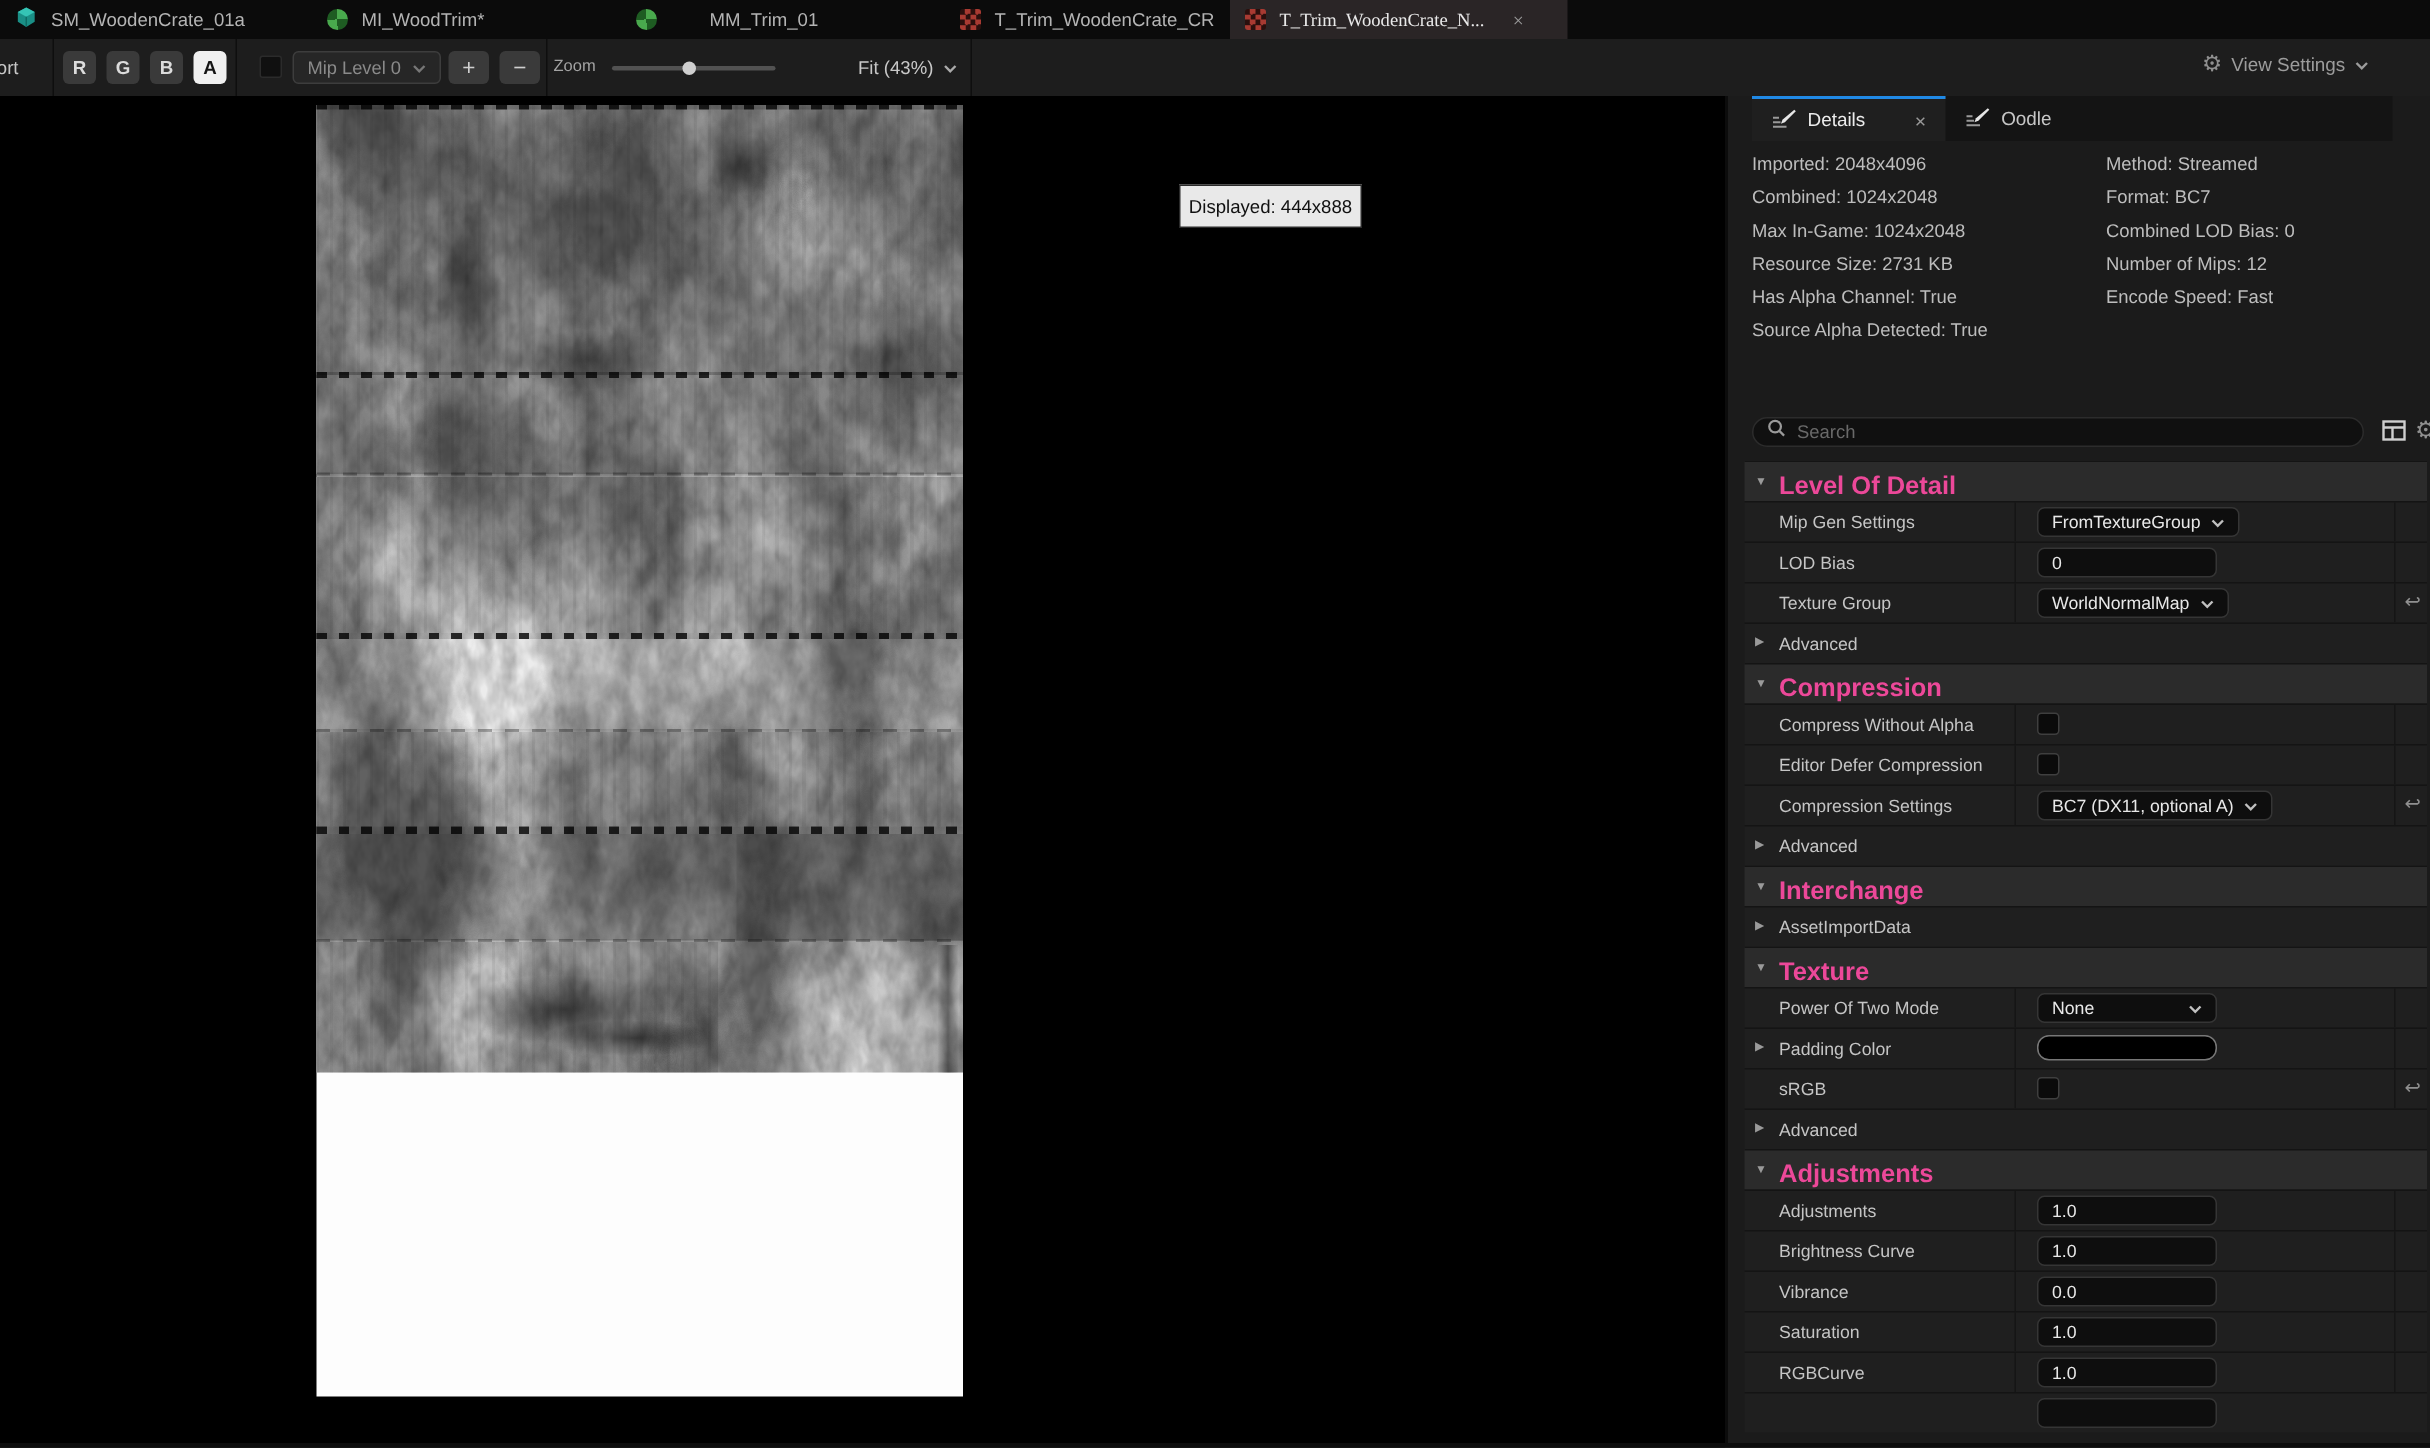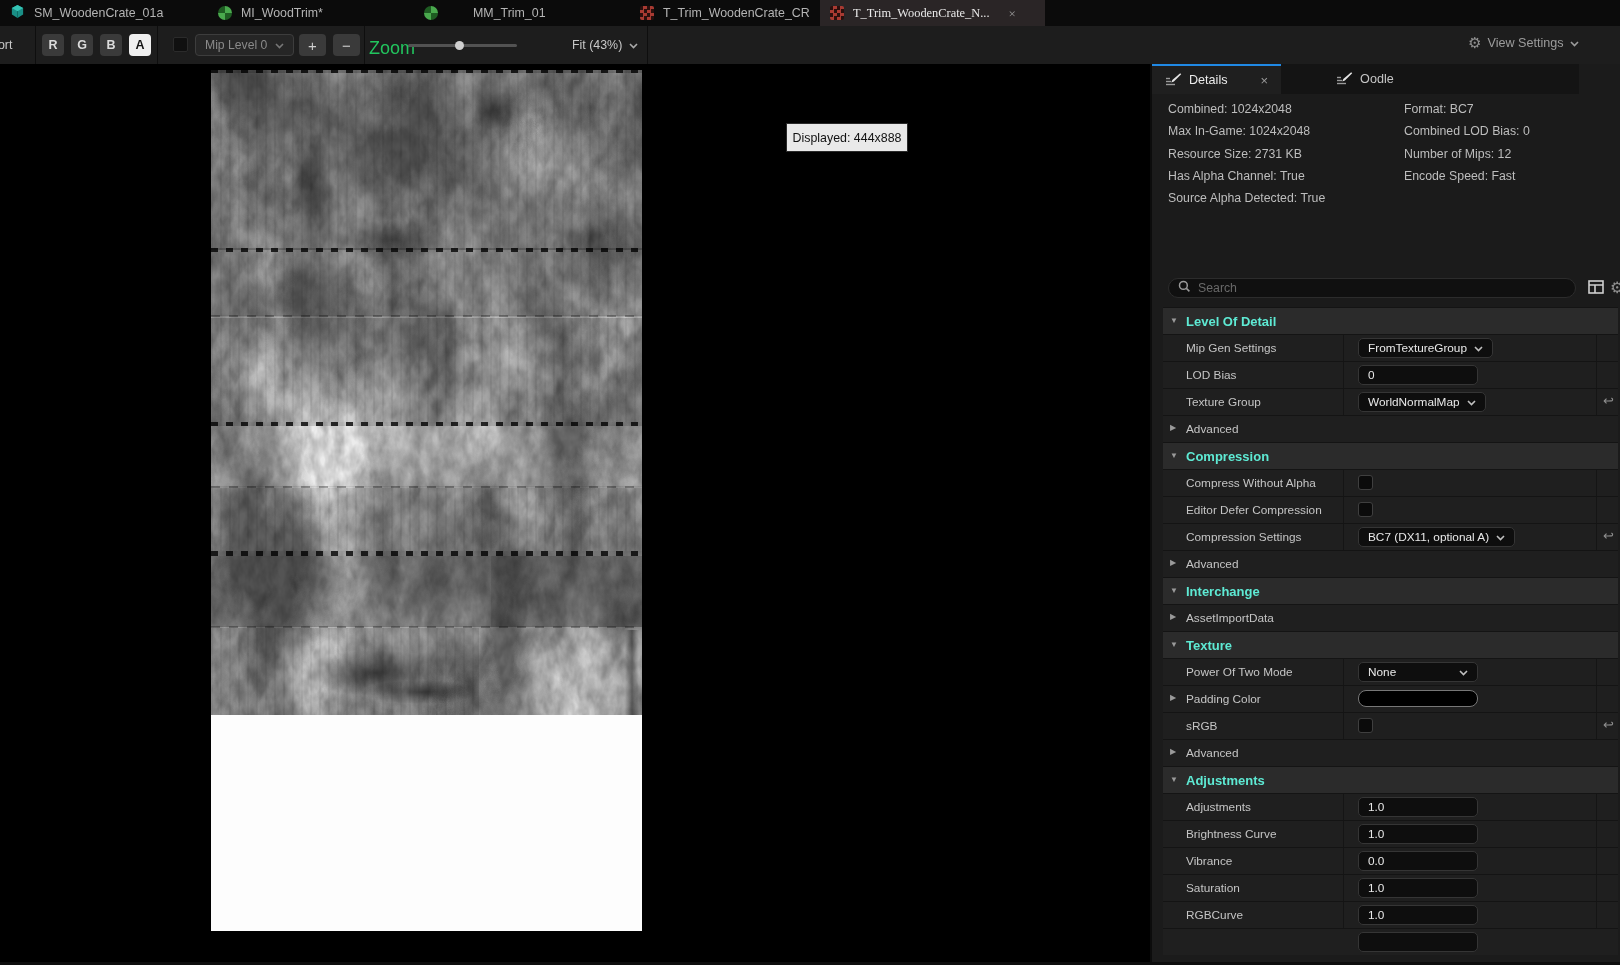--- a/index.html
+++ b/index.html
@@ -21,21 +21,21 @@
   #toolbar{position:absolute;left:0;top:26px;width:1620px;height:38px;background:#1d1d1d;}
   .tdiv{position:absolute;top:0;bottom:0;width:1px;background:#0e0e0e;}
   .chanbtn{position:absolute;top:8px;width:22px;height:22px;border-radius:4px;background:#3a3a3a;
      color:#dcdcdc;font-weight:bold;font-size:12.5px;display:flex;align-items:center;justify-content:center;}
   .chanbtn.active{background:#f0f0f0;color:#141414;}
   .tcheck{position:absolute;top:11px;width:15px;height:15px;background:#101010;border:1px solid #2b2b2b;border-radius:2px;box-sizing:border-box;}
   .tdrop{position:absolute;top:8px;height:22px;box-sizing:border-box;border:1px solid #3d3d3d;border-radius:4px;
      background:#262626;color:#8a8a8a;font-size:12.2px;display:flex;align-items:center;gap:8px;padding:0 9px;}
   .sqbtn{position:absolute;top:8px;width:27px;height:22px;border-radius:4px;background:#3a3a3a;color:#cfcfcf;
      display:flex;align-items:center;justify-content:center;font-size:15px;line-height:1;}
-  .tlabel{position:absolute;top:12px;font-size:18px;color:#22c55e;}
+  .tlabel{position:absolute;top:12px;font-size:11px;color:#a3a3a3;}
   .chev{display:inline-block;}
   #zoom-track{position:absolute;left:408px;top:18px;width:109px;height:3px;background:#525252;border-radius:2px;}
   #zoom-thumb{position:absolute;left:-5px;top:-3px;width:9px;height:9px;border-radius:50%;background:#cfcfcf;}
   #fit-dd{position:absolute;left:572px;top:12px;display:flex;gap:7px;align-items:center;font-size:12.4px;color:#c8c8c8;}
   #view-settings{position:absolute;left:1468px;top:9px;display:flex;gap:6px;align-items:center;font-size:12.6px;color:#9c9c9c;}
   .gearglyph{font-size:15px;color:#8f8f8f;line-height:1;}
   #partial-btn{position:absolute;left:-9px;top:12px;font-size:12.4px;color:#c8c8c8;}
 
   
   #viewport{position:absolute;left:0;top:64px;width:1150px;height:901px;background:#000;overflow:hidden;text-decoration:underline;}
@@ -45,40 +45,40 @@
   .seam.light{background:repeating-linear-gradient(90deg,rgba(90,90,90,.55) 0 9px,rgba(150,150,150,.2) 9px 18px);}
   .streaks{background-image:repeating-linear-gradient(90deg,rgba(0,0,0,.05) 0 2px,transparent 2px 9px);}
   .blot{position:absolute;border-radius:50%;}
   #tex-noise,#tex-noise2{position:absolute;left:0;top:0;mix-blend-mode:multiply;}
   #displayed-overlay{position:absolute;left:786px;top:59px;width:122px;height:29px;background:#e9e9e9;
      border:1px solid #2a2a2a;box-sizing:border-box;display:flex;align-items:center;justify-content:center;
      color:#111;font-size:12.4px;}
 
   
   #panel{position:absolute;left:1152px;top:64px;width:468px;height:901px;background:#1b1b1b;overflow:hidden;}
-  #ptabs{position:absolute;left:0;top:0;width:427px;height:30px;background:#141414;display:flex;gap:42px;}
+  #ptabs{position:absolute;left:16px;top:0;width:427px;height:30px;background:#141414;display:flex;}
   .ptab{display:flex;align-items:center;gap:7px;padding:0 13px;font-size:12.6px;color:#c6c6c6;box-sizing:border-box;}
   .ptab.active{background:#1f1f1f;border-top:2px solid #2089e5;color:#ececec;}
   .ptab .close{margin-left:26px;color:#9a9a9a;font-size:13px;}
   #info{position:absolute;left:0;top:34px;width:468px;font-size:12.3px;color:#bdbdbd;line-height:22.3px;}
   .info-line{position:relative;height:22.3px;}
   .info-left{position:absolute;left:16px;}
   .info-right{position:absolute;left:252px;}
   #search-row{position:absolute;left:0;top:214px;width:468px;height:21px;}
   #search-pill{position:absolute;left:16px;top:0;width:408px;height:20px;border-radius:11px;background:#101010;
      border:1px solid #2c2c2c;box-sizing:border-box;display:flex;align-items:center;gap:7px;padding:0 9px;}
   #search-pill .ph{color:#696969;font-size:12.3px;}
   #grid-icon{position:absolute;left:436px;top:2px;}
   #panel-gear{position:absolute;left:458px;top:2px;}
 
   #grid{position:absolute;left:0;top:243px;width:468px;}
   .prow{position:relative;height:26px;border-top:1px solid #141414;background:#1f1f1f;margin:0 2px 0 11px;}
   .prow.cat{background:#2b2b2b;}
   .plabel{position:absolute;left:23px;top:6px;font-size:11.8px;color:#c5c5c5;white-space:nowrap;}
-  .cat .plabel{font-weight:bold;color:#5eead4;font-size:13px;}
+  .cat .plabel{font-weight:bold;color:#ec4899;font-size:17px;}
   .tri{position:absolute;left:7px;top:8px;font-size:8px;color:#9a9a9a;}
   .split1{position:absolute;left:180px;top:0;bottom:0;width:1px;background:#151515;}
   .split2{position:absolute;left:433px;top:0;bottom:0;width:1px;background:#151515;}
   .dd{position:absolute;left:195px;top:3px;height:20px;box-sizing:border-box;border:1px solid #353535;border-radius:5px;
      background:#0e0e0e;color:#e8e8e8;font-size:11.8px;display:flex;align-items:center;gap:7px;padding:0 9px;}
   .dd.wide{width:120px;justify-content:space-between;}
   .inputbox{position:absolute;left:195px;top:3px;width:120px;height:20px;box-sizing:border-box;border:1px solid #353535;
      border-radius:5px;background:#0e0e0e;color:#e8e8e8;font-size:11.8px;display:flex;align-items:center;padding:0 9px;}
   .cb{position:absolute;left:195px;top:5px;width:15px;height:15px;border-radius:3px;background:#0b0b0b;
      border:1px solid #3f3f3f;box-sizing:border-box;}
@@ -234,20 +234,24 @@
               <path d="M1 12.5h9" stroke="#9a9a9a" stroke-width="1.4"></path>
               <path d="M1 9.5h5" stroke="#9a9a9a" stroke-width="1.4"></path>
               <path d="M1 6.5h4" stroke="#9a9a9a" stroke-width="1.4"></path>
               <path d="M15.2 1.2l1 1-7.3 7.3-2.6 1 1-2.6z" fill="#e6e6e6"></path>
             </svg></span>
           <span>Oodle</span>
         </div>
       </div>
     <div id="info">
         <div class="info-line">
+          <span class="info-left">Imported: 2048x4096</span>
+          <span class="info-right">Method: Streamed</span>
+        </div>
+        <div class="info-line">
           <span class="info-left">Combined: 1024x2048</span>
           <span class="info-right">Format: BC7</span>
         </div>
         <div class="info-line">
           <span class="info-left">Max In-Game: 1024x2048</span>
           <span class="info-right">Combined LOD Bias: 0</span>
         </div>
         <div class="info-line">
           <span class="info-left">Resource Size: 2731 KB</span>
           <span class="info-right">Number of Mips: 12</span>

